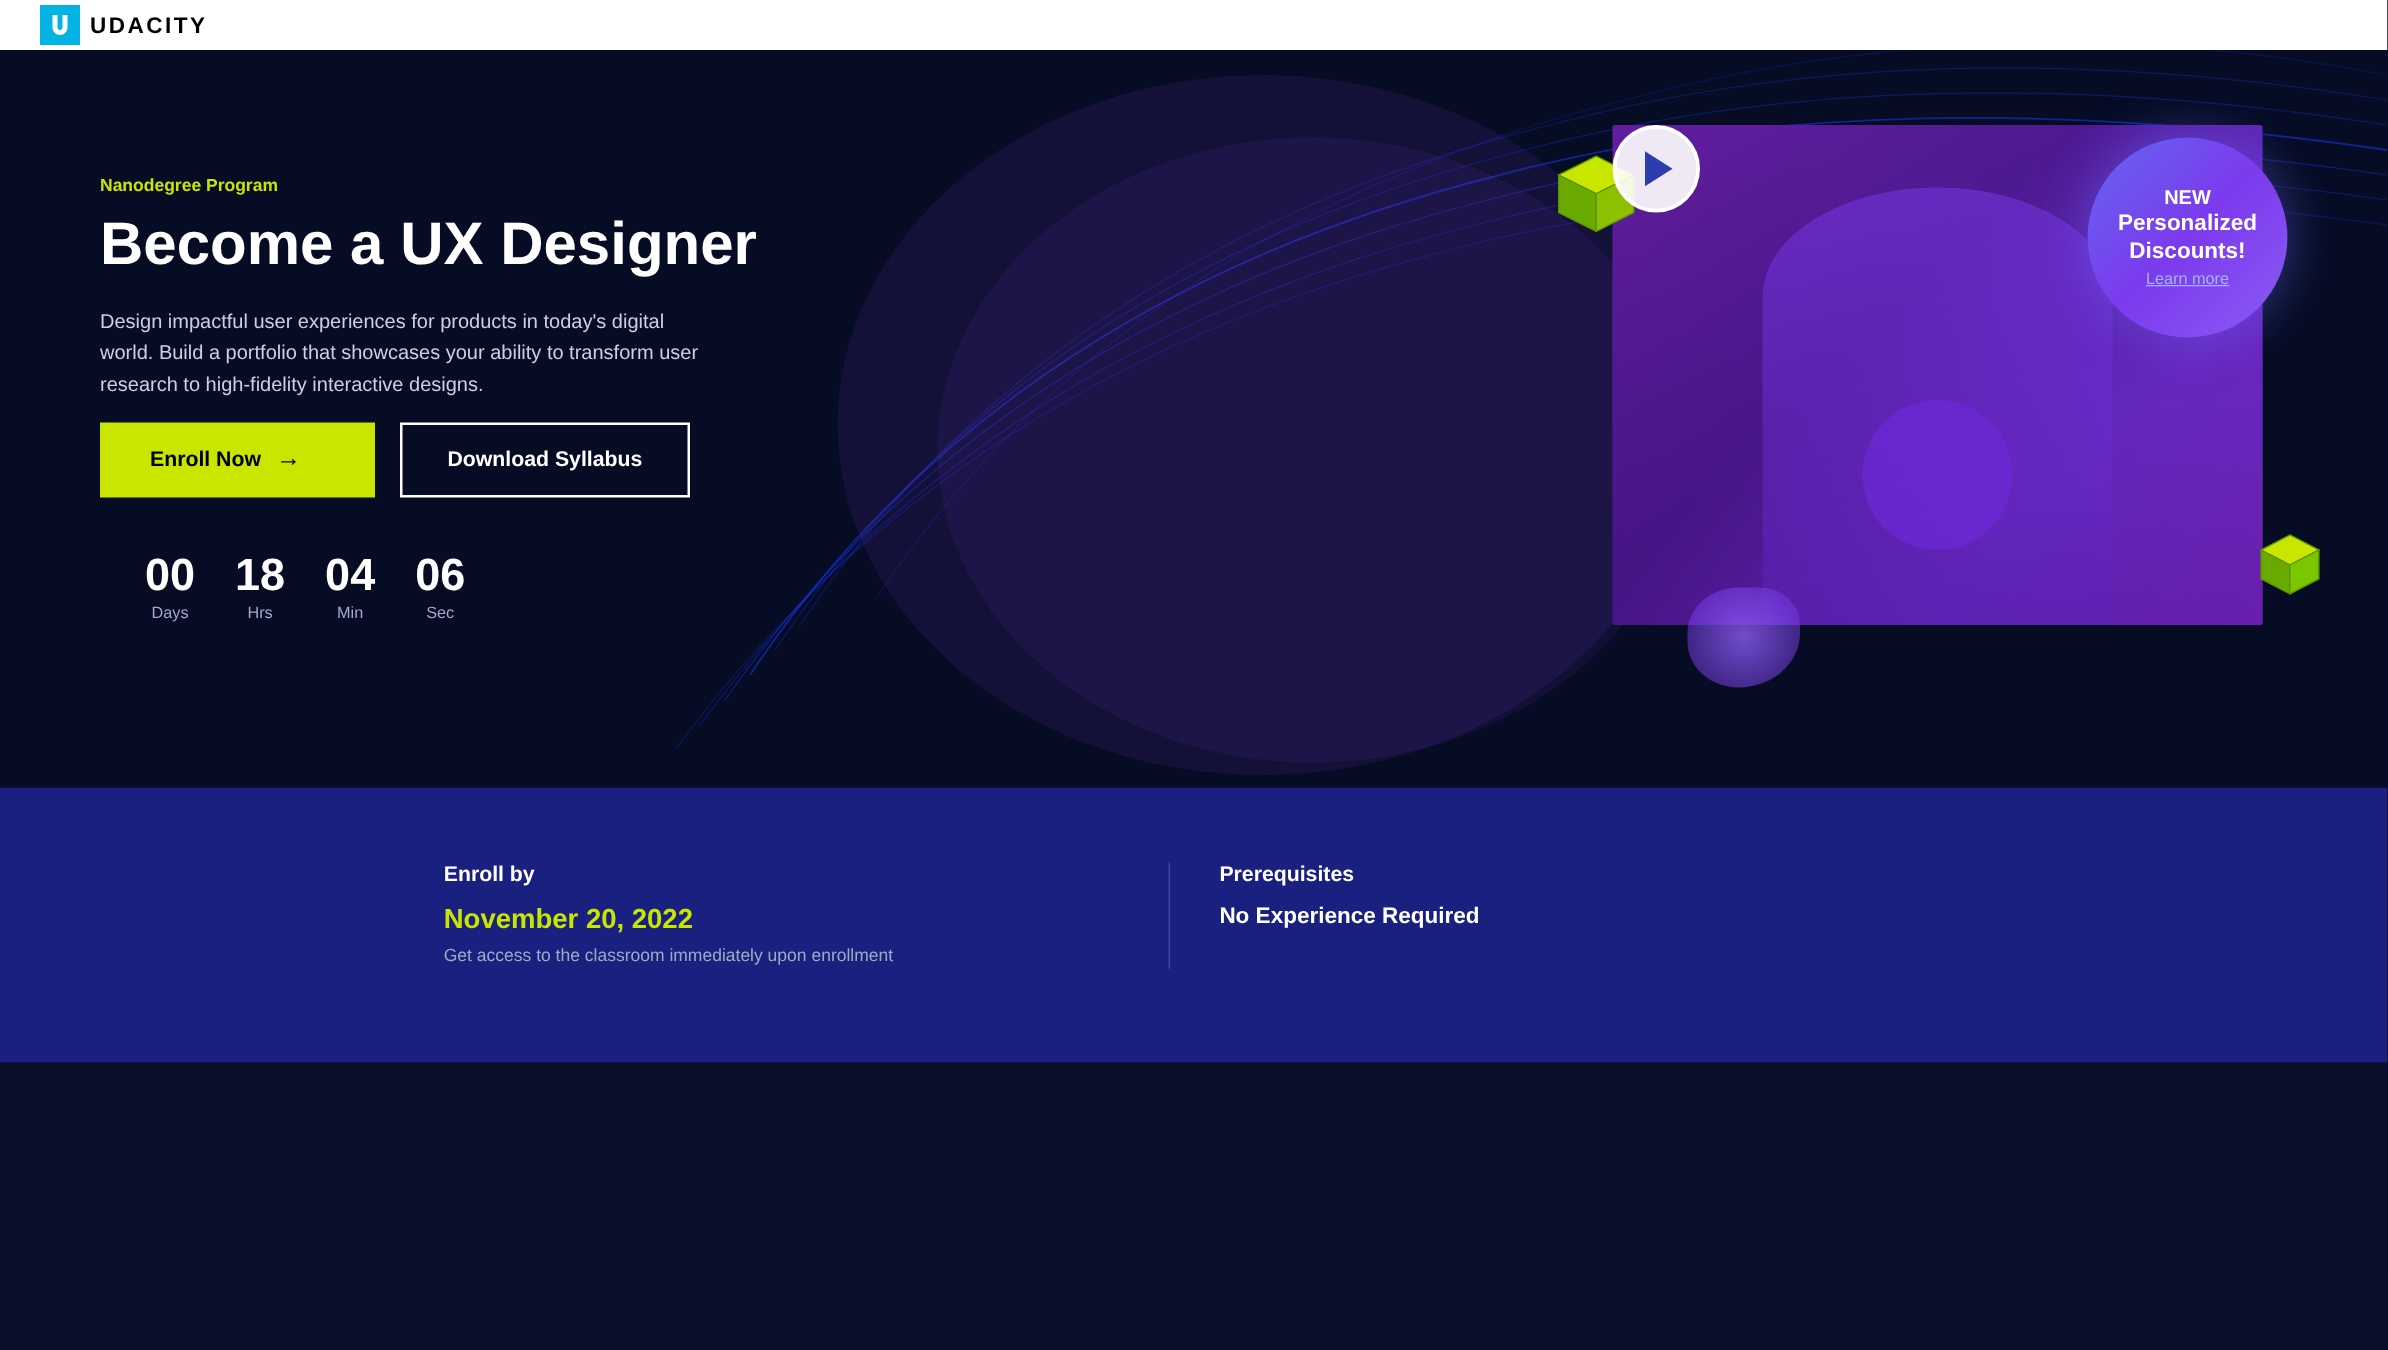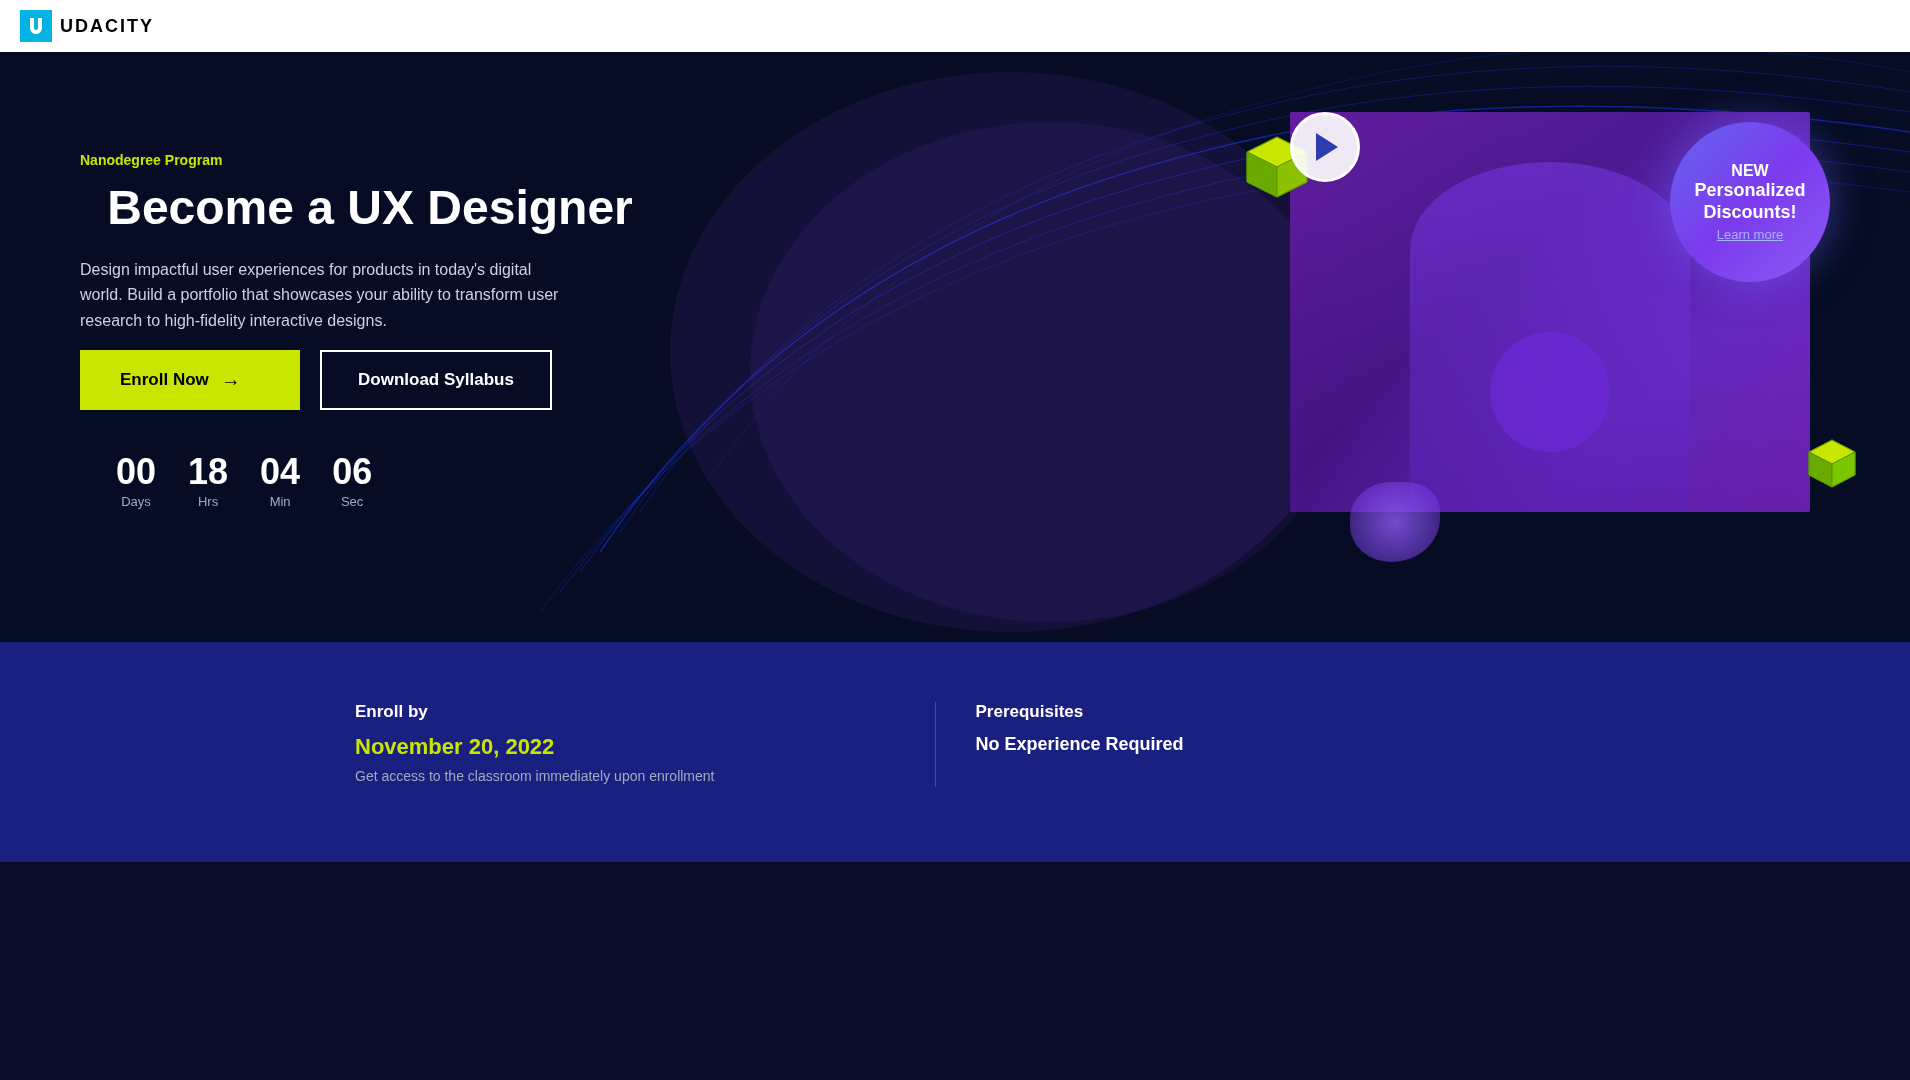--- a/index.html
+++ b/index.html
@@ -1,24 +1,24 @@
 <!DOCTYPE html>
 <html><head>
   <meta charset="utf-8">
   <style>
     * { margin: 0; padding: 0; box-sizing: border-box; }
     body { font-family: 'Arial', sans-serif; background: #0a0e2a; overflow-x: hidden; }
 
     
     .navbar {
       background: #fff;
-      height: 52px;
+      height: 40px;
       display: flex;
       align-items: center;
-      padding: 0 20px;
+      padding: 0 32px;
     }
     .logo-container {
       display: flex;
       align-items: center;
       gap: 8px;
     }
     .logo-icon {
       width: 32px;
       height: 32px;
     }
@@ -52,21 +52,20 @@
       font-weight: 600;
       margin-bottom: 14px;
     }
 
     .hero-title {
       color: #fff;
       font-size: 48px;
       font-weight: 700;
       line-height: 1.1;
       margin-bottom: 22px;
-      text-align: center;
     }
 
     .hero-description {
       color: #cdd0e3;
       font-size: 16px;
       line-height: 1.6;
       max-width: 480px;
       margin-bottom: 16px;
     }
 

